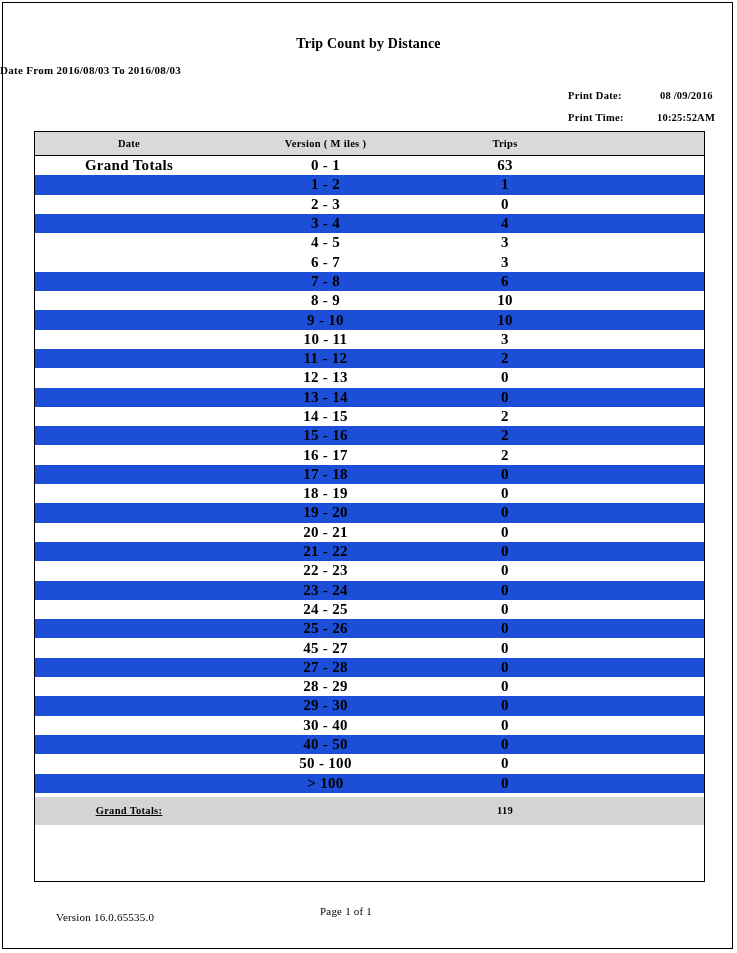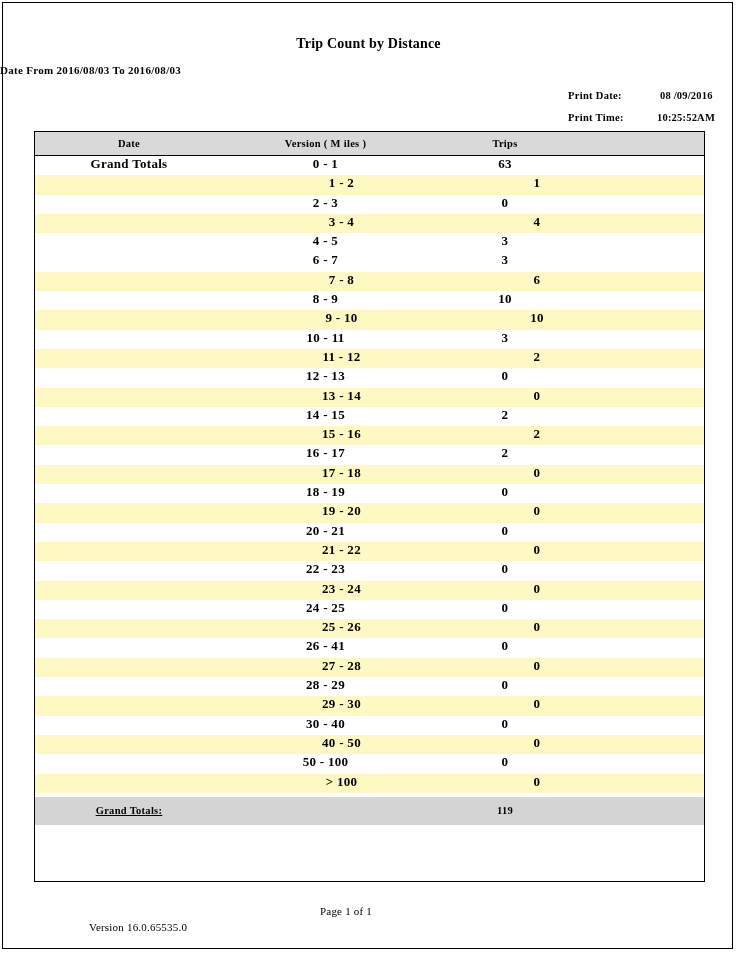--- a/index.html
+++ b/index.html
@@ -108,27 +108,27 @@
   }
   .col-pad {
     flex: 1;
   }
   .tbody {
     background: #ffffff;
   }
   .trow {
     display: flex;
     height: 19.3px;
-    font-size: 13px;
+    align-items: center;
+    font-size: 15px;
     font-weight: bold;
     letter-spacing: 0.3px;
   }
   .trow.alt {
-    background: #fef9c3;
-    gap: 16px;
+    background: #1d4ed8;
   }
   .trow .col-date {
     text-align: center;
   }
   .totals-spacer {
     height: 4px;
     background: #ffffff;
   }
   .totals-row {
     display: flex;
@@ -151,23 +151,22 @@
     position: absolute;
     top: 905px;
     left: 0;
     width: 737px;
     height: 20px;
     font-size: 11px;
   }
   .footer-version {
     position: absolute;
     left: 56px;
-    top: 16px;
+    top: 6px;
     letter-spacing: 0.2px;
-    margin-left: 33px;
   }
   .footer-page {
     position: absolute;
     left: 320px;
     top: 0;
     letter-spacing: 0.2px;
   }
 </style>
 </head>
 <body>
@@ -343,21 +342,21 @@
           <div class="col-pad"></div>
         </div>
         <div class="trow alt">
           <div class="col-date"></div>
           <div class="col-dist">25 - 26</div>
           <div class="col-trips">0</div>
           <div class="col-pad"></div>
         </div>
         <div class="trow">
           <div class="col-date"></div>
-          <div class="col-dist">26 - 41</div>
+          <div class="col-dist">45 - 27</div>
           <div class="col-trips">0</div>
           <div class="col-pad"></div>
         </div>
         <div class="trow alt">
           <div class="col-date"></div>
           <div class="col-dist">27 - 28</div>
           <div class="col-trips">0</div>
           <div class="col-pad"></div>
         </div>
         <div class="trow">

